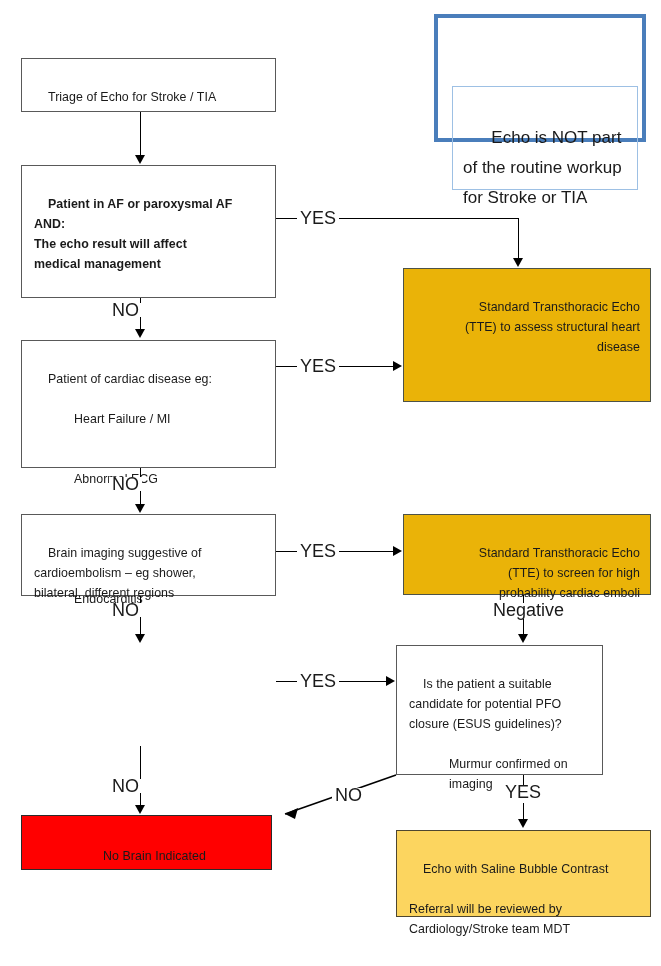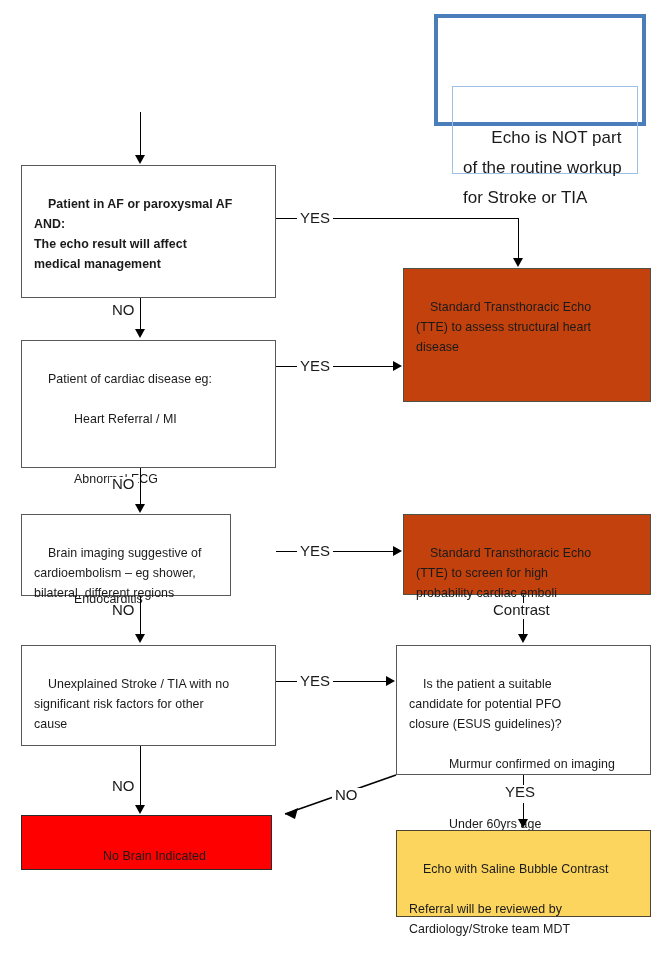--- a/index.html
+++ b/index.html
@@ -24,22 +24,23 @@
     box-sizing: border-box;
     border: 1px solid #595959;
     background: #ffffff;
     font-size: 12.4px;
     line-height: 20px;
     padding: 8px 10px 8px 12px;
     white-space: pre-wrap;
     letter-spacing: 0.05px;
   }
   .node.green {
-    background: #c2410c;
+    background: #eab308;
     border: 1.4px solid #4d5247;
+    text-align: right;
   }
   .node.yellow {
     background: #fcd55f;
     border: 1.4px solid #4d4630;
   }
   .node.red {
     background: #ff0000;
     border: 1.4px solid #2b2b2b;
     text-align: center;
     padding-top: 10px;
@@ -88,92 +89,90 @@
   .arrow-right {
     position: absolute;
     width: 0;
     height: 0;
     border-top: 5.5px solid transparent;
     border-bottom: 5.5px solid transparent;
     border-left: 9px solid #000000;
   }
   .edge-label {
     position: absolute;
-    font-size: 15px;
+    font-size: 18px;
     line-height: 14px;
     background: #ffffff;
     padding: 0 3px;
     color: #1a1a1a;
     white-space: nowrap;
   }
   .diag-wrap {
     position: absolute;
     left: 0;
     top: 0;
     width: 661px;
     height: 966px;
     pointer-events: none;
   }
 </style>
 </head>
 <body>
 
 <div id="canvas">
 
-  <div class="callout" style="left:434px; top:14px; width:212px; height:112px;">
+  <div class="callout" style="left:434px; top:14px; width:212px; height:128px;">
     <div class="inner">
       <span>Echo is NOT part of the routine workup for Stroke or TIA</span>
     </div>
   </div>
 
+  <div class="node" style="left:21px; top:58px; width:255px; height:54px;">
+    <span>Triage of Echo for Stroke / TIA</span>
+  </div>
 
   <div class="node" style="left:21px; top:165px; width:255px; height:133px;font-weight:bold;">
     <span>Patient in AF or paroxysmal AF
 AND:
 The echo result will affect
 medical management</span>
   </div>
 
   <div class="node" style="left:21px; top:340px; width:255px; height:128px;">
     <span>Patient of cardiac disease eg:</span>
-    <span class="indent">Heart Referral / MI</span>
+    <span class="indent">Heart Failure / MI</span>
     <span class="indent">Abnormal ECG</span>
     <span class="indent">Murmur</span>
     <span class="indent">Endocarditis</span>
   </div>
 
-  <div class="node" style="left:21px; top:514px; width:210px; height:82px;">
+  <div class="node" style="left:21px; top:514px; width:255px; height:82px;">
     <span>Brain imaging suggestive of
 cardioembolism – eg shower,
 bilateral, different regions</span>
   </div>
 
-  <div class="node" style="left:21px; top:645px; width:255px; height:101px;">
-    <span>Unexplained Stroke / TIA with no
-significant risk factors for other
-cause</span>
-  </div>
 
   <div class="node red" style="left:21px; top:815px; width:251px; height:55px;">
     <span>No Brain Indicated</span>
   </div>
 
   <div class="node green" style="left:403px; top:268px; width:248px; height:134px;">
     <span>Standard Transthoracic Echo
 (TTE) to assess structural heart
 disease</span>
   </div>
 
   <div class="node green" style="left:403px; top:514px; width:248px; height:81px;">
     <span>Standard Transthoracic Echo
 (TTE) to screen for high
 probability cardiac emboli</span>
   </div>
 
-  <div class="node" style="left:396px; top:645px; width:255px; height:130px;">
+  <div class="node" style="left:396px; top:645px; width:207px; height:130px;">
     <span>Is the patient a suitable
 candidate for potential PFO
 closure (ESUS guidelines)?</span>
     <span class="indent">Murmur confirmed on imaging</span>
     <span class="indent">Under 60yrs age</span>
   </div>
 
   <div class="node yellow" style="left:396px; top:830px; width:255px; height:87px;">
     <span>Echo with Saline Bubble Contrast
 
@@ -211,21 +210,21 @@
 
   <div class="hline" style="left:276px; top:681px; width:111px;"></div>
   <div class="arrow-right" style="left:386px; top:676px;"></div>
   <div class="edge-label" style="left:297px; top:674px;">YES</div>
 
   <div class="vline" style="left:140px; top:746px; height:60px;"></div>
   <div class="edge-label" style="left:109px; top:779px;">NO</div>
   <div class="arrow-down" style="left:135px; top:805px;"></div>
 
   <div class="vline" style="left:523px; top:595px; height:17px;"></div>
-  <div class="edge-label" style="left:490px; top:603px;">Contrast</div>
+  <div class="edge-label" style="left:490px; top:603px;">Negative</div>
   <div class="vline" style="left:523px; top:619px; height:17px;"></div>
   <div class="arrow-down" style="left:518px; top:634px;"></div>
 
   <div class="vline" style="left:523px; top:775px; height:14px;"></div>
   <div class="edge-label" style="left:502px; top:785px;">YES</div>
   <div class="vline" style="left:523px; top:803px; height:18px;"></div>
   <div class="arrow-down" style="left:518px; top:819px;"></div>
 
   <svg class="diag-wrap" width="661" height="966" viewBox="0 0 661 966">
     <line x1="396" y1="775" x2="285" y2="814" stroke="#000000" stroke-width="1.6"></line>

